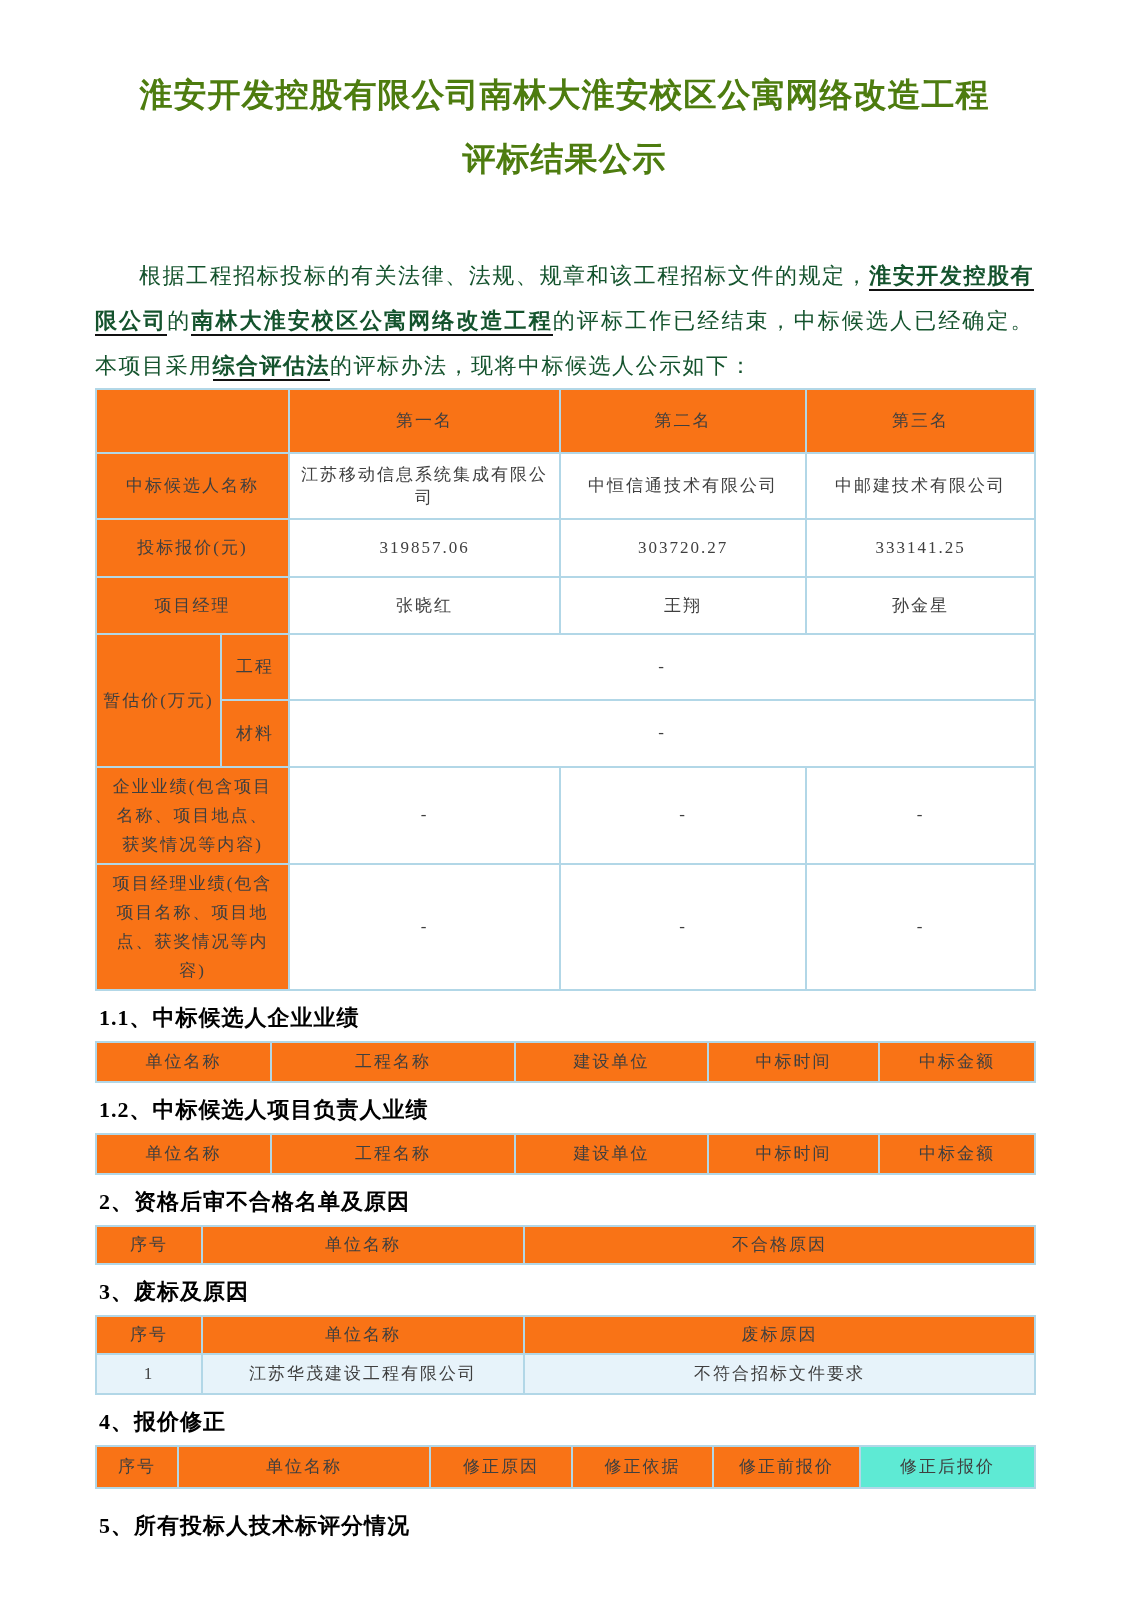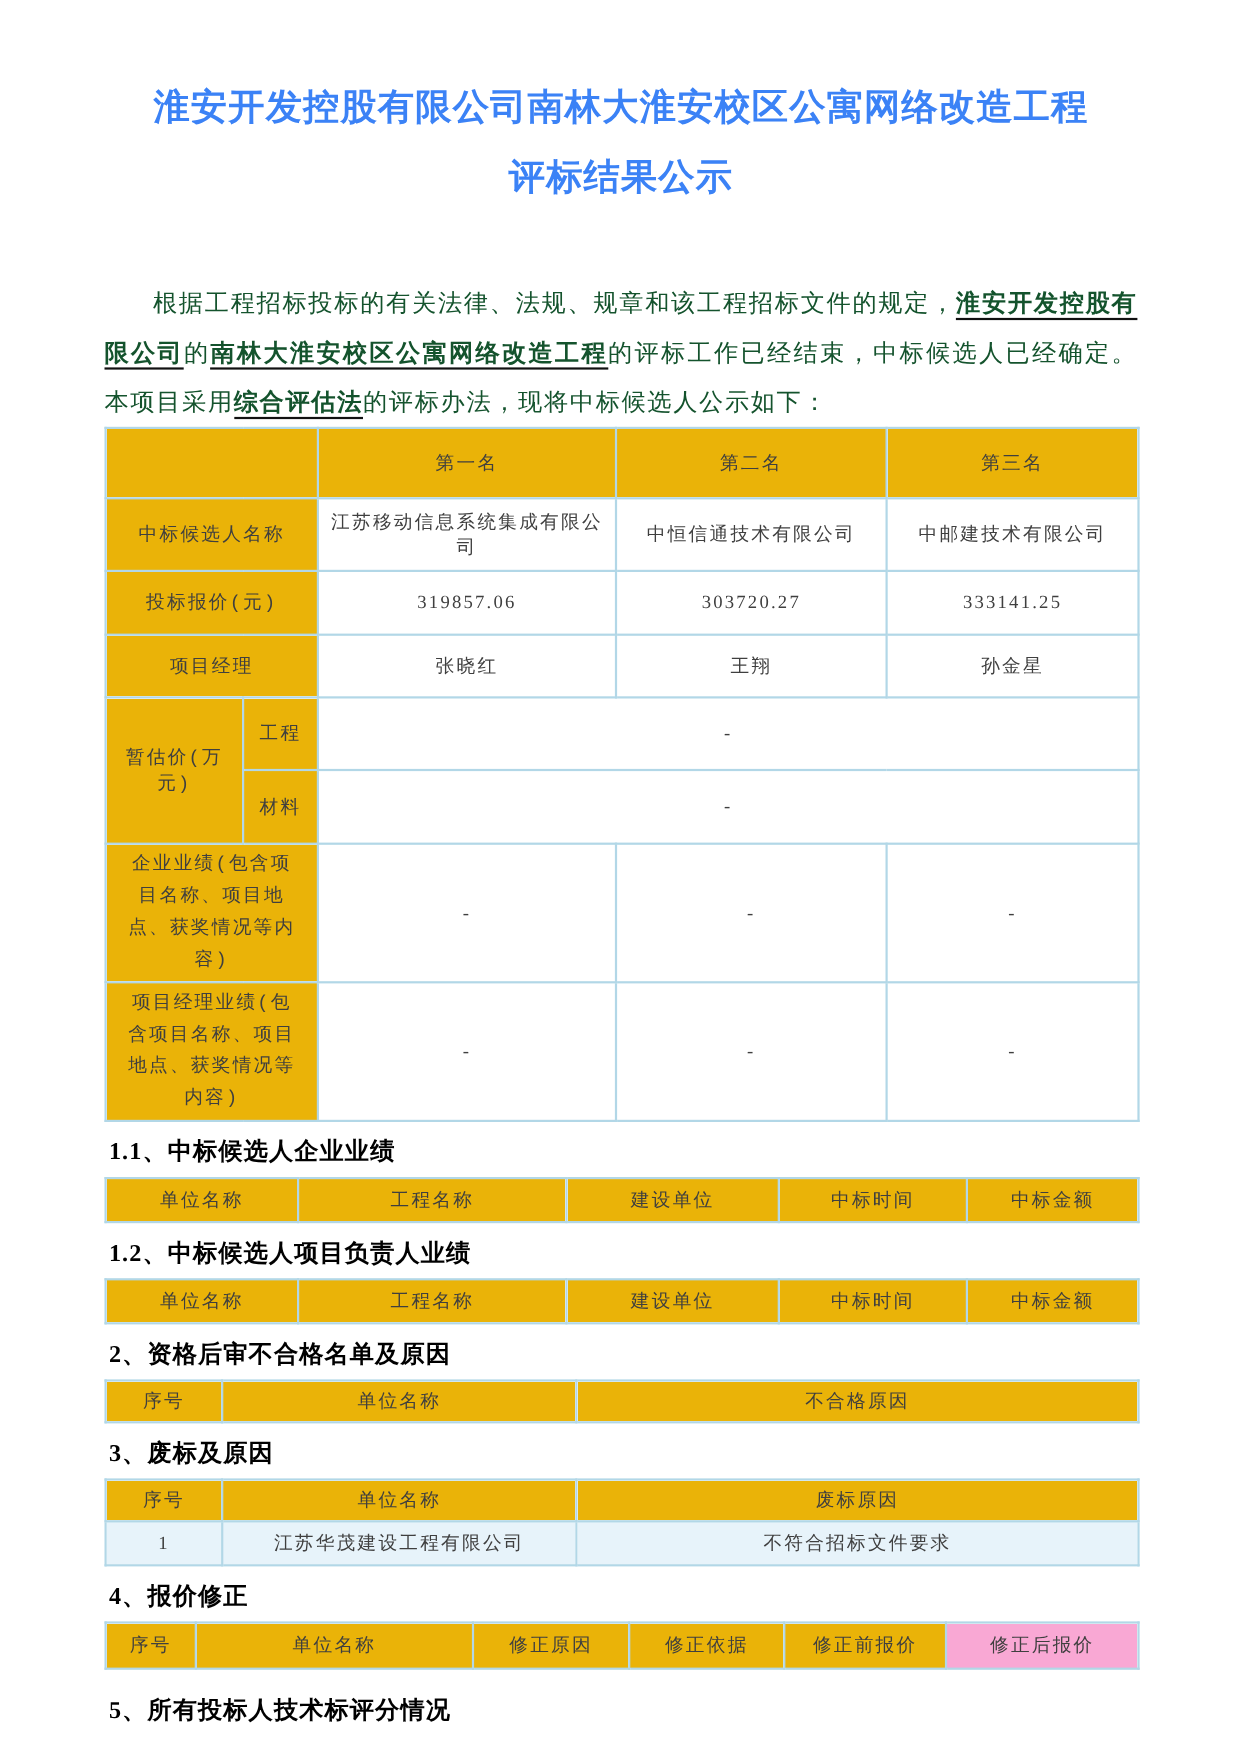--- a/index.html
+++ b/index.html
@@ -6,21 +6,21 @@
   html,body { background:#ffffff; }
   body {
     width:1131px; min-height:1600px; margin:0 auto;
     font-family:"Liberation Serif","DejaVu Serif",serif;
     color:#1a1a1a;
   }
   .page { padding:66px 97px 40px 95px; }
 
   .doc-title {
     text-align:center; font-weight:bold; font-size:33px;
-    line-height:1.95; letter-spacing:1px; color:#3b82f6;
+    line-height:1.95; letter-spacing:1px; color:#4d7c0f;font-family:Liberation Mono, monospace;
   }
 
   .intro {
     margin-top:58px; font-size:22px; line-height:45px;
     text-indent:2em; text-align:justify; letter-spacing:1.5px; color:#14532d;
   }
   .bu { font-weight:bold; border-bottom:2px solid #111; padding-bottom:1px; }
 
   .sec-heading {
     font-size:22px; font-weight:bold; color:#000;
@@ -30,22 +30,22 @@
 
   table {
     border-collapse:collapse; table-layout:fixed; width:939px;
   }
   td, th {
     border:2px solid #b2d7e7; font-weight:normal;
     font-size:17px; letter-spacing:2px; color:#3f3f3f;
     text-align:center; vertical-align:middle; padding:2px 6px;
     overflow:hidden;
   }
-  .blue  { background:#eab308;font-family:Liberation Mono, monospace; }
-  .white { background:#f9a8d4; }
+  .blue  { background:#f97316; }
+  .white { background:#5eead4; }
   .tint  { background:#e7f3fa; }
   .lblwrap { padding:4px 14px; line-height:29px; }
 </style>
 </head>
 <body>
 
 <div class="page">
 
   <div class="doc-title">
     <div>淮安开发控股有限公司南林大淮安校区公寓网络改造工程</div>

